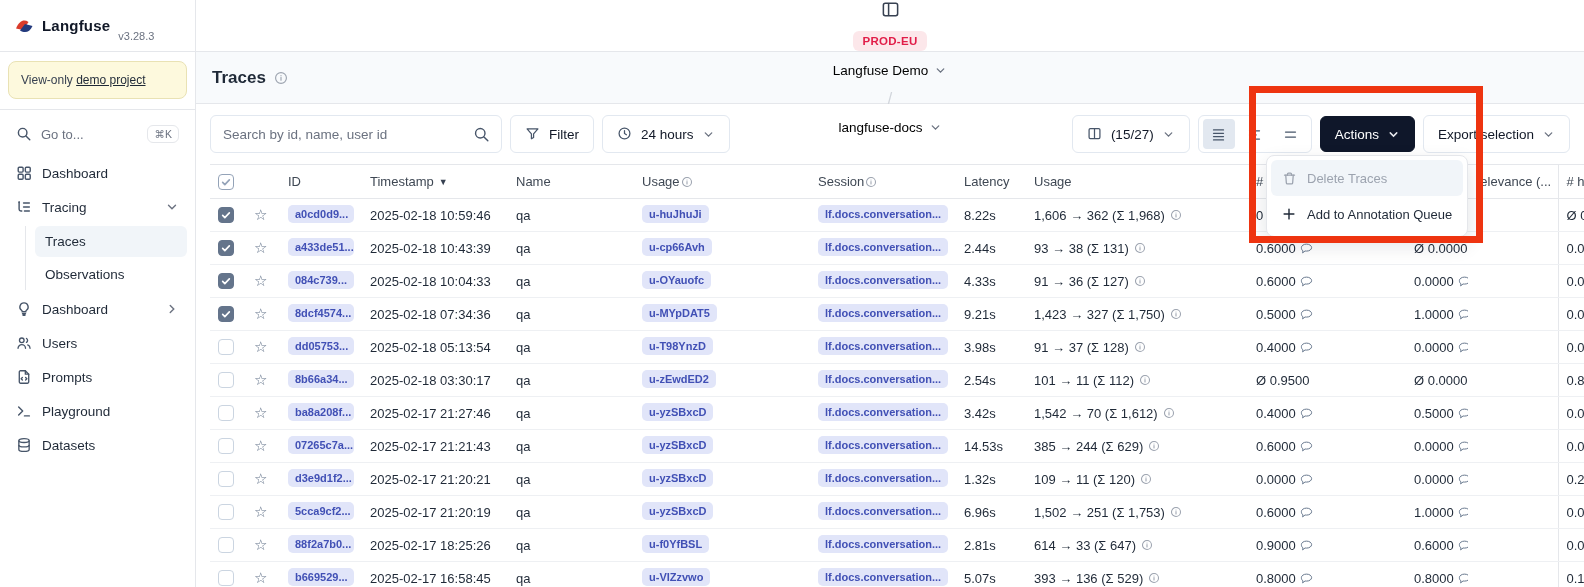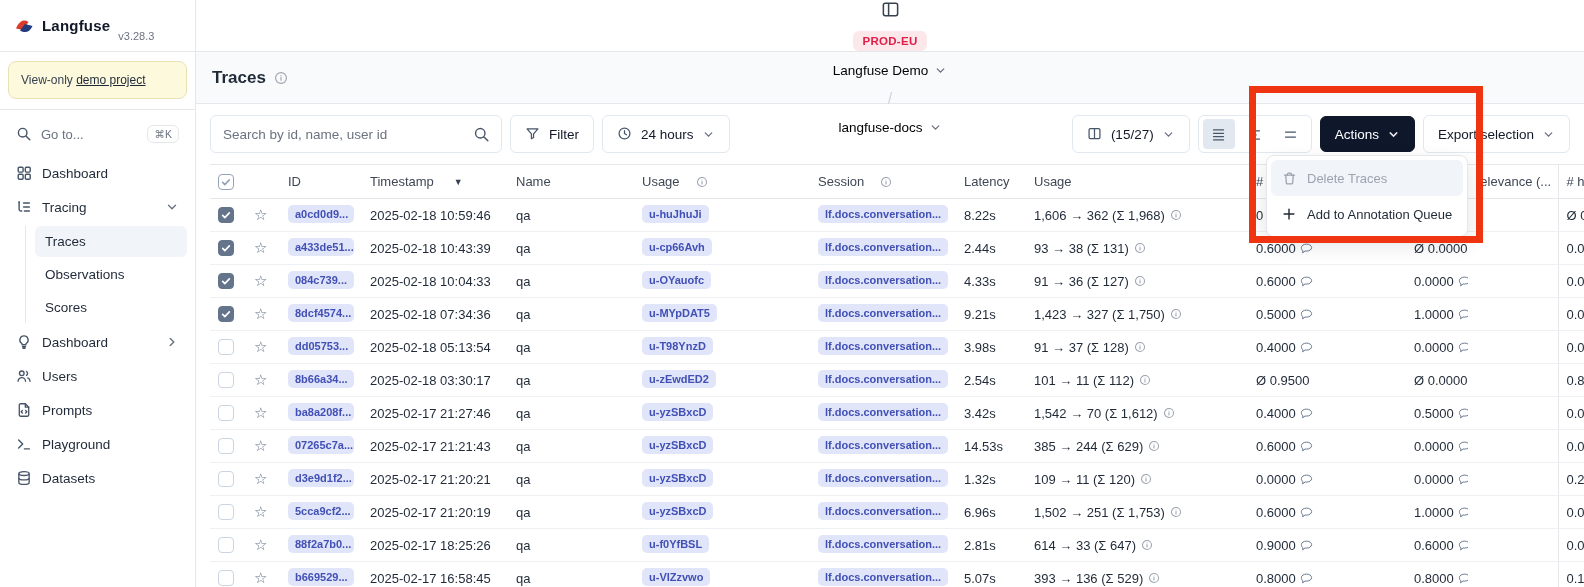--- a/index.html
+++ b/index.html
@@ -63,21 +63,21 @@
   .btn.dark{background:#0f172a;border-color:#0f172a;color:#fff;height:36px;border-radius:6px;}
   .btn.dark .chev{color:#e5e7eb;}
 
   
   .tablewrap{width:100%;overflow:hidden;}
   table{border-collapse:collapse;table-layout:fixed;width:1408px;margin-left:14px;}
   thead th{height:34px;border-top:1px solid var(--border);border-bottom:1px solid var(--border);
     font-size:13px;font-weight:500;color:#3f4854;text-align:left;padding:0 8px;white-space:nowrap;overflow:hidden;}
   tbody td{height:33px;border-bottom:1px solid var(--border2);padding:0 8px;white-space:nowrap;overflow:hidden;font-size:13px;color:#1f2937;}
   td.lastcol,th.lastcol{border-left:1px solid var(--border);}
-  .hflex{display:flex;align-items:center;gap:16px;}
+  .hflex{display:flex;align-items:center;gap:1px;}
   .badge{background:var(--badge-bg);color:var(--badge-tx);font-weight:600;font-size:11px;padding:3px 7px;border-radius:5px;display:inline-block;max-width:100%;overflow:hidden;text-overflow:clip;white-space:nowrap;cursor:pointer;}
   .cb{width:16px;height:16px;border-radius:4px;border:1px solid #cbd5e1;background:#fff;display:flex;align-items:center;justify-content:center;cursor:pointer;}
   .cb.checked{background:#64748b;border-color:#64748b;color:#fff;}
   .cb.partial{color:#94a3b8;border-color:#94a3b8;}
   .star{font-size:15px;color:#64748b;cursor:pointer;line-height:1;}
   .usage{display:inline-flex;align-items:center;gap:5px;}
   .score{display:inline-flex;align-items:center;gap:4px;}
   .sort{font-size:9px;color:#374151;margin-left:4px;}
 
   
@@ -150,21 +150,20 @@
         <span class="chev">
           <svg viewBox="0 0 16 16" width="14" height="14" fill="none" stroke="currentColor" stroke-width="1.6" stroke-linecap="round">
               <path d="M4 6l4 4 4-4"></path>
             </svg>
         </span>
       </div>
 
       <div class="subnav">
         <div class="sub-item active">Traces</div>
         <div class="sub-item">Observations</div>
-        <div class="sub-item">Scores</div>
       </div>
 
       <div class="nav-item">
         <span class="icon16">
           <svg viewBox="0 0 18 18" width="16" height="16" fill="none" stroke="currentColor" stroke-width="1.5" stroke-linecap="round">
               <path d="M9 2.2a4.6 4.6 0 0 1 2.8 8.3c-.5.4-.8 1-.8 1.6H7c0-.6-.3-1.2-.8-1.6A4.6 4.6 0 0 1 9 2.2z"></path>
               <path d="M7.3 14.3h3.4M7.9 16h2.2"></path>
             </svg>
         </span>
         <span>Dashboard</span>

